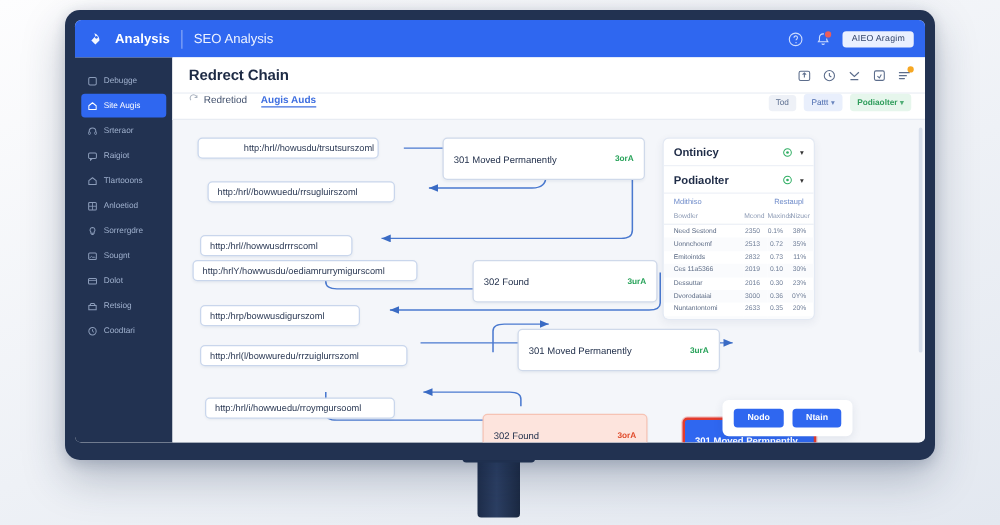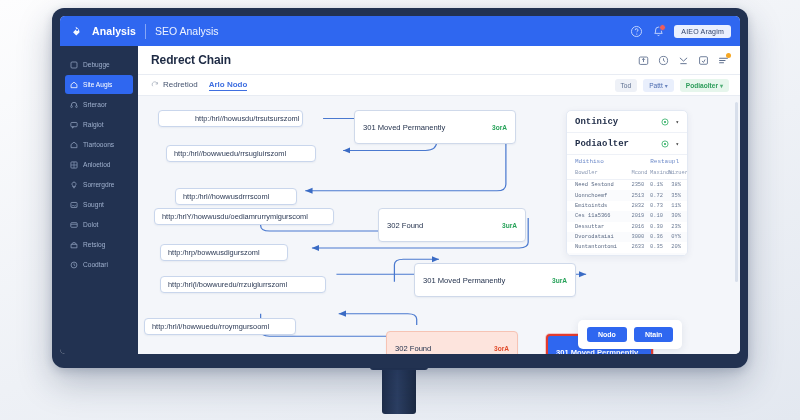--- a/index.html
+++ b/index.html
@@ -85,21 +85,21 @@
   .head-tools{margin-left:auto;display:flex;align-items:center;gap:9px;}
   .ht-icon{width:11px;height:11px;position:relative;}
   .ht-icon svg{display:block;}
   .ht-badge{
     position:absolute;right:-2px;top:-2px;width:5px;height:5px;border-radius:50%;
     background:#f6a723;
   }
 
   
   .tabs-row{
-    height:21px;display:flex;align-items:center;padding:0 11px 0 13px;
+    height:21px;display:flex;align-items:flex-start;padding:0 11px 0 13px;
     box-sizing:border-box;background:#fff;border-bottom:1px solid #e8ecf3;
   }
   .tab-ico{width:8px;height:8px;margin-right:4px;opacity:.55;}
   .tab-ico svg{display:block;}
   .tab{font-size:8px;color:#44536f;margin-right:11px;padding-bottom:1px;}
   .tab.active{color:#3f6fe0;border-bottom:1.4px solid #3f6fe0;font-weight:bold;}
   .tabs-right{margin-left:auto;display:flex;align-items:center;gap:6px;}
   .pill{
     font-size:6.6px;padding:3px 6px;border-radius:3px;white-space:nowrap;
     color:#5d6f90;background:#eef1f7;
@@ -365,21 +365,21 @@
         </div>
 
         <div class="tabs-row">
           <span class="tab-ico">
               <svg viewBox="0 0 12 12" width="8" height="8">
                 <path d="M9.6 4.4A4 4 0 102.6 7.8" fill="none" stroke="#64748b" stroke-width="1.2"></path>
                 <path d="M9.8 1.8v2.8H7" fill="none" stroke="#64748b" stroke-width="1.2"></path>
               </svg>
             </span>
           <span class="tab">Redretiod</span>
-          <span class="tab active">Arlo Nodo</span>
+          <span class="tab active">Augis Auds</span>
           <div class="tabs-right">
             <span class="pill">Tod</span>
             <span class="pill b"><span>Pattt</span><span class="caret">▾</span></span>
             <span class="pill g"><span>Podiaolter</span><span class="caret">▾</span></span>
           </div>
         </div>
 
         <div class="canvas">
 
           <svg class="chain-svg" viewBox="0 0 540 275" preserveAspectRatio="none">
@@ -396,25 +396,25 @@
               <path d="M350,130 V156 Q350,162 342,162 H156"></path>
               <path d="M230,198 V180 Q230,174 238,174 H270"></path>
               <path d="M178,190 H402"></path>
               <path d="M250,244 V238 Q250,232 242,232 H180"></path>
               <path d="M110,232 V250 Q110,256 118,256 H242"></path>
             </g>
           </svg>
 
           <div class="node" style="left:20px;top:14px;width:145px;height:17px;padding-left:36px;">http:/hrl//howusdu/trsutsurszoml</div>
           <div class="node" style="left:28px;top:49px;width:150px;height:17px;">http:/hrl//bowwuedu/rrsugluirszoml</div>
-          <div class="node" style="left:37px;top:92px;width:122px;height:17px;">http:/hrl//howwusdrrrscoml</div>
+          <div class="node" style="left:22px;top:92px;width:122px;height:17px;">http:/hrl//howwusdrrrscoml</div>
           <div class="node" style="left:16px;top:112px;width:180px;height:17px;">http:/hrlY/howwusdu/oediamrurrymigurscoml</div>
           <div class="node" style="left:22px;top:148px;width:128px;height:17px;">http:/hrp/bowwusdigurszoml</div>
           <div class="node" style="left:22px;top:180px;width:166px;height:17px;">http:/hrl(l/bowwuredu/rrzuiglurrszoml</div>
-          <div class="node" style="left:6px;top:222px;width:152px;height:17px;">http:/hrl/i/howwuedu/rroymgursooml</div>
+          <div class="node" style="left:26px;top:222px;width:152px;height:17px;">http:/hrl/i/howwuedu/rroymgursooml</div>
 
           <div class="node status" style="left:216px;top:14px;width:162px;height:18px;">
             <span class="code">301 Moved Permanently</span>
             <span class="hits">3orA</span>
           </div>
           <div class="node status" style="left:240px;top:112px;width:148px;height:18px;">
             <span class="code">302 Found</span>
             <span class="hits">3urA</span>
           </div>
           <div class="node status" style="left:276px;top:167px;width:162px;height:18px;">
@@ -422,21 +422,21 @@
             <span class="hits">3urA</span>
           </div>
           <div class="node status sel" style="left:408px;top:190px;width:107px;height:19px;">
             <span class="code">301 Moved Permnently</span>
           </div>
           <div class="node status warn" style="left:248px;top:235px;width:132px;height:18px;">
             <span class="code">302 Found</span>
             <span class="hits">3orA</span>
           </div>
 
-          <div class="panel" style="left:428px;top:14px;width:122px;height:146px;font-family:Liberation Mono, monospace;">
+          <div class="panel" style="left:392px;top:14px;width:122px;height:146px;">
             <div class="panel-row">
               <span class="t">Ontinicy</span>
               <span class="r">
                 <span class="gcirc">
                     <svg viewBox="0 0 12 12" width="8" height="8">
                       <circle cx="6" cy="6" r="4.6" fill="none" stroke="#2fae63" stroke-width="1.2"></circle>
                       <circle cx="6" cy="6" r="1.6" fill="#2fae63"></circle>
                     </svg>
                   </span>
                 <span class="caret">▾</span>

